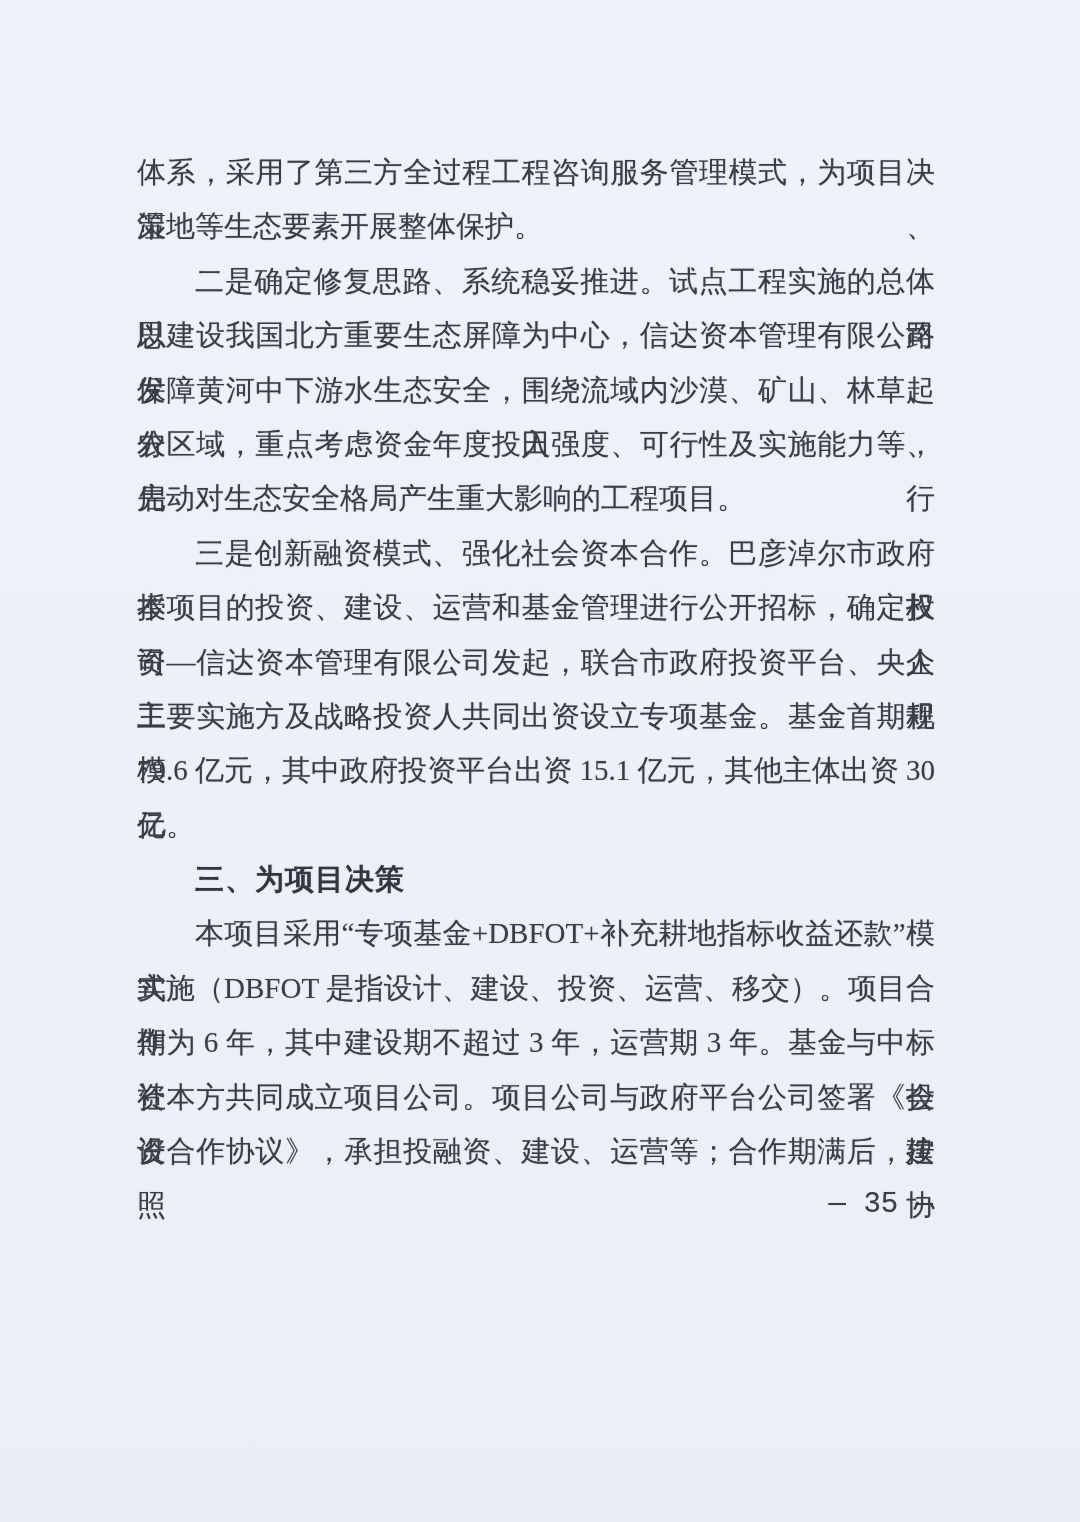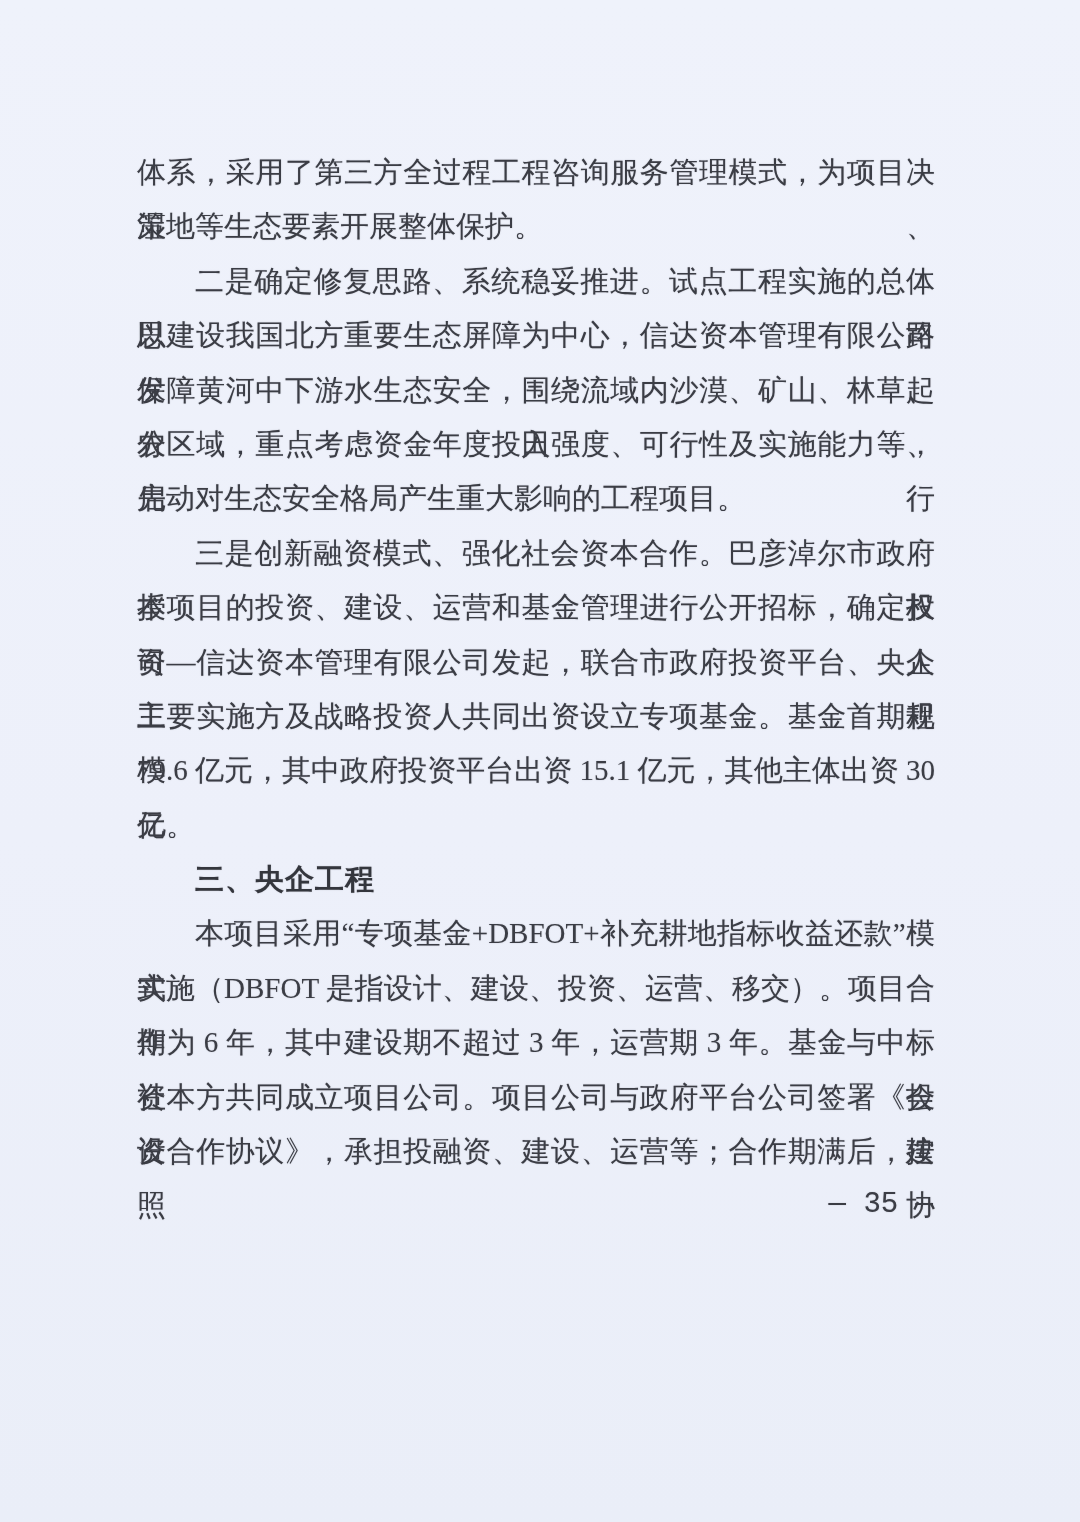--- a/index.html
+++ b/index.html
@@ -71,21 +71,21 @@
     <div class="ln">以建设我国北方重要生态屏障为中心，信达资本管理有限公司发起</div>
     <div class="ln">保障黄河中下游水生态安全，围绕流域内沙漠、矿山、林草、农田、</div>
     <div class="ln">分区域，重点考虑资金年度投入强度、可行性及实施能力等，先行</div>
     <div class="ln end">启动对生态安全格局产生重大影响的工程项目。</div>
     <div class="ln ind">三是创新融资模式、强化社会资本合作。巴彦淖尔市政府授权</div>
     <div class="ln">本项目的投资、建设、运营和基金管理进行公开招标，确定投资人</div>
     <div class="ln">司—信达资本管理有限公司发起，联合市政府投资平台、央企工程</div>
     <div class="ln">主要实施方及战略投资人共同出资设立专项基金。基金首期规模</div>
     <div class="ln">79.6 亿元，其中政府投资平台出资 15.1 亿元，其他主体出资 30 亿</div>
     <div class="ln end">元。</div>
-    <div class="ln heading">三、央企工程</div>
+    <div class="ln heading">三、为项目决策</div>
     <div class="ln ind">本项目采用“专项基金+DBFOT+补充耕地指标收益还款”模式</div>
     <div class="ln">实施（DBFOT 是指设计、建设、投资、运营、移交）。项目合作</div>
     <div class="ln">期为 6 年，其中建设期不超过 3 年，运营期 3 年。基金与中标社会</div>
     <div class="ln">资本方共同成立项目公司。项目公司与政府平台公司签署《投资建</div>
     <div class="ln">设合作协议》，承担投融资、建设、运营等；合作期满后，按照协</div>
 
     <div class="pagenum">— 35 —</div>
   </div>
 </div>
 

